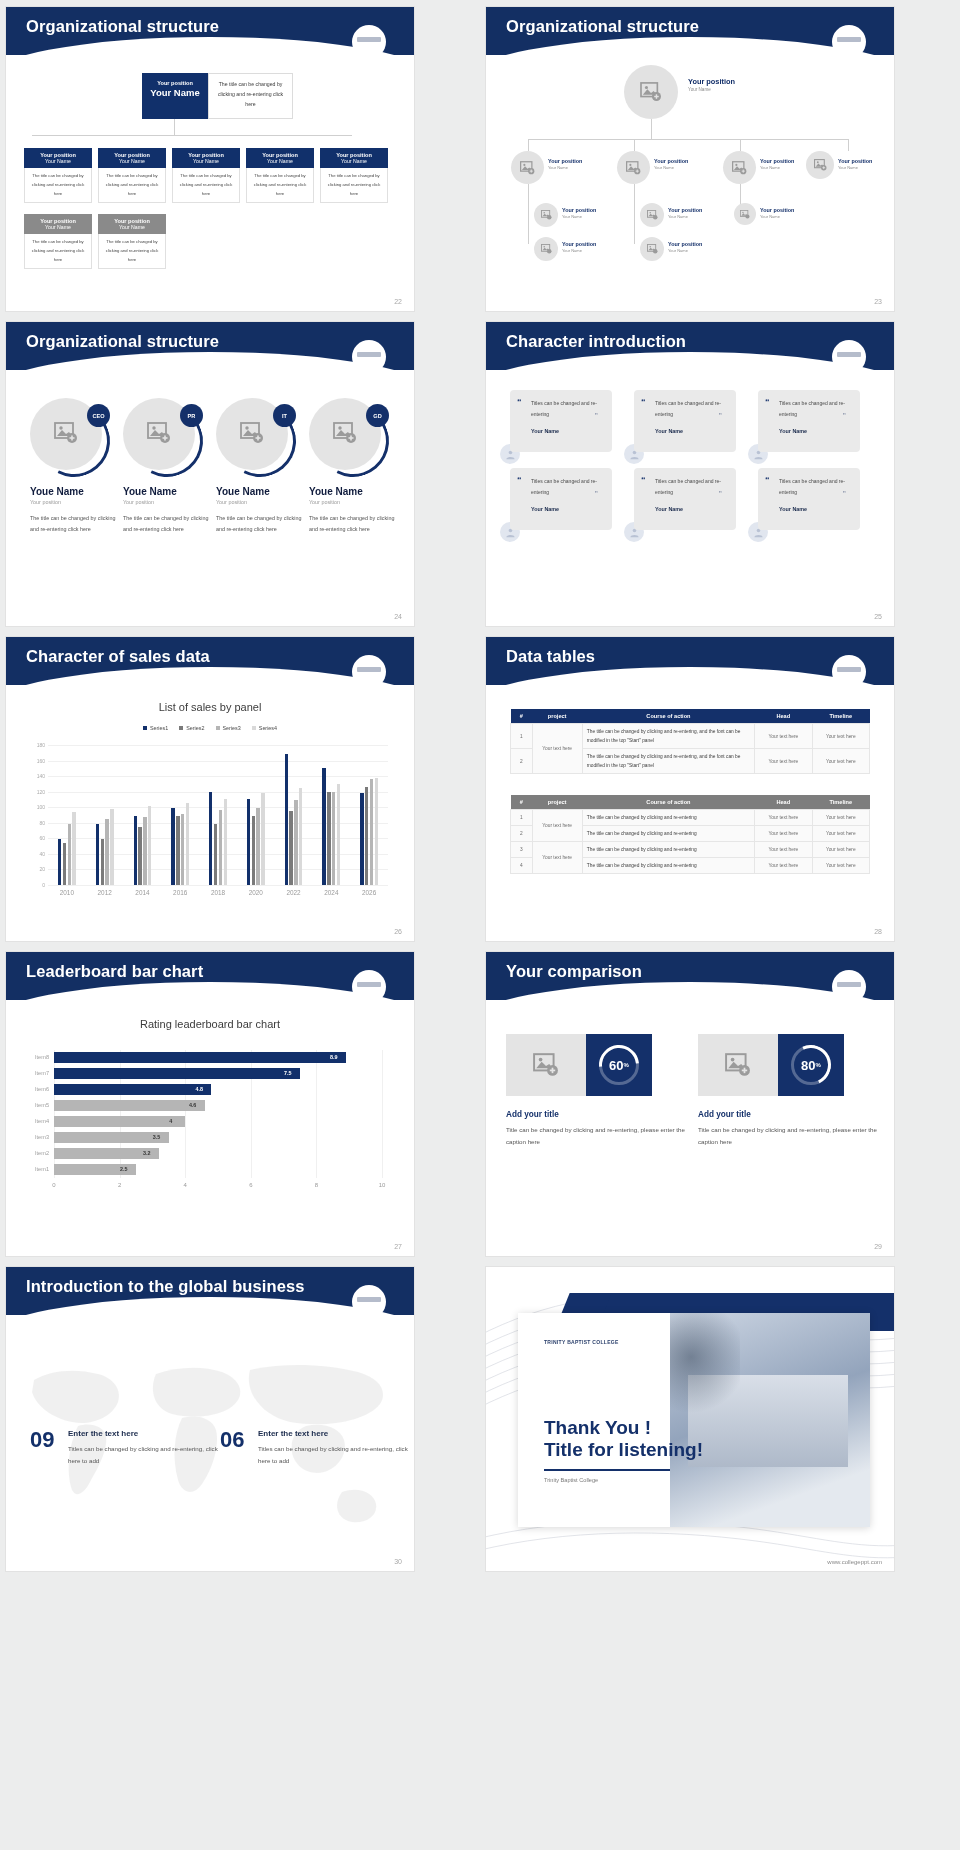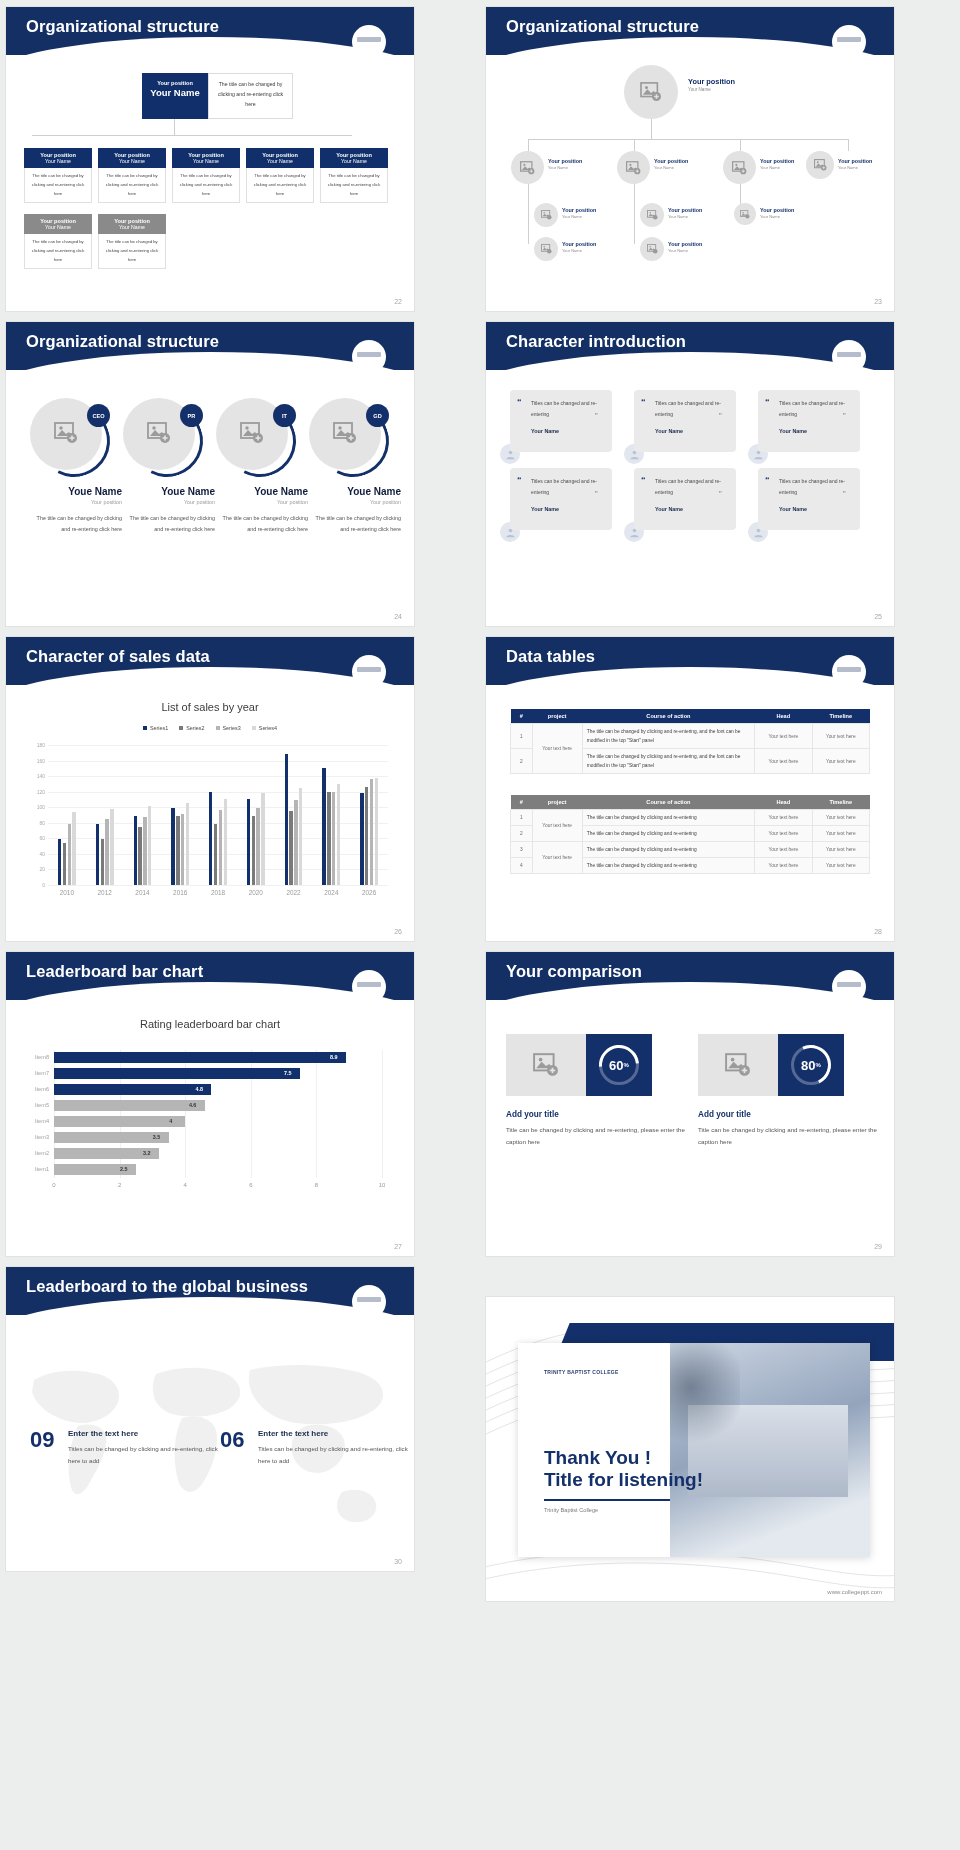--- a/index.html
+++ b/index.html
@@ -55,21 +55,21 @@
   .av { border-radius:50%; background:#e2e2e2; display:flex; align-items:center; justify-content:center; }
 
   
   .n23 { position:absolute; }
   .n23 .t { font-size:7.4px; font-weight:bold; color:#14306a; }
   .n23 .s { font-size:4.6px; color:#8d8d8d; margin-top:1px; }
   .n23.sm .t { font-size:5.4px; }
   .n23.sm .s { font-size:4px; }
 
   
-  .member { position:absolute; width:92px;text-align:right; }
+  .member { position:absolute; width:92px; }
   .mcircle { position:relative; width:78px; height:78px; }
   .mcircle .ring {
     position:absolute; left:8px; top:7px; width:72px; height:72px;
     border-radius:50%; border:3px solid #14306a;
     border-top-color:transparent; border-left-color:transparent;
     transform:rotate(-18deg);
   }
   .mcircle .disc { position:absolute; left:0; top:0; width:72px; height:72px; border-radius:50%; background:#e4e4e4; }
   .badge {
     position:absolute; right:-2px; top:6px; width:23px; height:23px; border-radius:50%;
@@ -126,21 +126,21 @@
   .dtitle { position:absolute; font-size:8.2px; font-weight:bold; color:#14306a; }
   .ddesc { position:absolute; font-size:6.2px; color:#555; line-height:1.9; width:180px; }
 
   
   .mapbg { position:absolute; left:0; top:55px; width:100%; height:230px; opacity:.12; }
   .numbig { position:absolute; font-size:22px; font-weight:bold; color:#14306a; }
   .numttl { position:absolute; font-size:8px; font-weight:bold; color:#1b2b4d; }
   .numdesc { position:absolute; font-size:6.2px; color:#555; line-height:1.9; width:150px; }
 
   
-  .s31 { background:#fff;margin-top:30px; }
+  .s31 { background:#fff; }
   .s31 .topo { position:absolute; inset:0; }
   .s31 .navy { position:absolute; right:0; top:26px; width:72%; height:38px; background:#14306a; }
   .s31 .navy::before { content:""; position:absolute; left:-38px; top:0; width:42px; height:38px;
       background:#14306a; transform:skewX(-22deg); }
   .s31 .card { position:absolute; left:32px; top:46px; width:352px; height:214px; background:#fff;
       box-shadow:0 1px 8px rgba(0,0,0,.16); overflow:hidden; }
   .s31 .photo { position:absolute; right:0; top:0; width:200px; height:214px;
       background:linear-gradient(160deg,#cdd6e3,#93a4bc 45%,#e4e9ef 80%); }
   .s31 .photo .bld { position:absolute; left:18px; top:62px; width:160px; height:92px;
       background:linear-gradient(180deg,#d9dfe8,#aeb9c9); }
@@ -584,21 +584,21 @@
 
   <div class="slide">
     <div class="band">
       <div class="fill"></div>
         <div class="curve"></div>
       <div class="logo-circle"></div>
       <div class="logo-mark"></div>
     </div>
     <div class="stitle">Character of sales data</div>
 
-    <div class="ctitle" style="top:64px;">List of sales by year</div>
+    <div class="ctitle" style="top:64px;">List of sales by panel</div>
     <div class="legend" id="legend-26" style="top:88px;">
         <span>
           <i class="lsw" style="background: rgb(18, 48, 107);"></i>
           <b style="font-weight: normal;">Series1</b>
         </span>
         <span>
           <i class="lsw" style="background: rgb(122, 122, 122);"></i>
           <b style="font-weight: normal;">Series2</b>
         </span>
         <span>
@@ -889,21 +889,21 @@
     <div class="pnum">29</div>
   </div>
 
   <div class="slide">
     <div class="band">
       <div class="fill"></div>
         <div class="curve"></div>
       <div class="logo-circle"></div>
       <div class="logo-mark"></div>
     </div>
-    <div class="stitle">Leaderboard to the global business</div>
+    <div class="stitle">Introduction to the global business</div>
 
     <div class="mapbg">
       <svg width="408" height="230" viewBox="0 0 408 230" preserveAspectRatio="none">
         <g fill="#8d8d8d">
           <path d="M28 58 C44 48 70 46 92 52 C108 56 116 68 112 80 C106 96 84 104 66 100 C46 96 30 84 26 70 Z"></path>
           <path d="M72 104 C84 100 98 104 100 114 C102 128 92 146 84 160 C78 172 70 176 66 168 C60 152 62 124 72 104 Z"></path>
           <path d="M150 52 C172 44 198 44 216 50 C232 56 238 68 232 78 C222 94 190 98 166 92 C150 88 142 70 150 52 Z"></path>
           <path d="M176 96 C192 92 206 96 210 108 C214 124 206 148 196 162 C188 174 176 172 172 158 C166 136 168 112 176 96 Z"></path>
           <path d="M244 48 C278 40 320 42 352 50 C374 56 382 70 374 82 C360 100 318 106 284 100 C256 94 238 70 244 48 Z"></path>
           <path d="M300 104 C318 100 334 106 338 118 C342 132 332 146 318 150 C302 154 288 144 286 130 C284 116 290 108 300 104 Z"></path>

